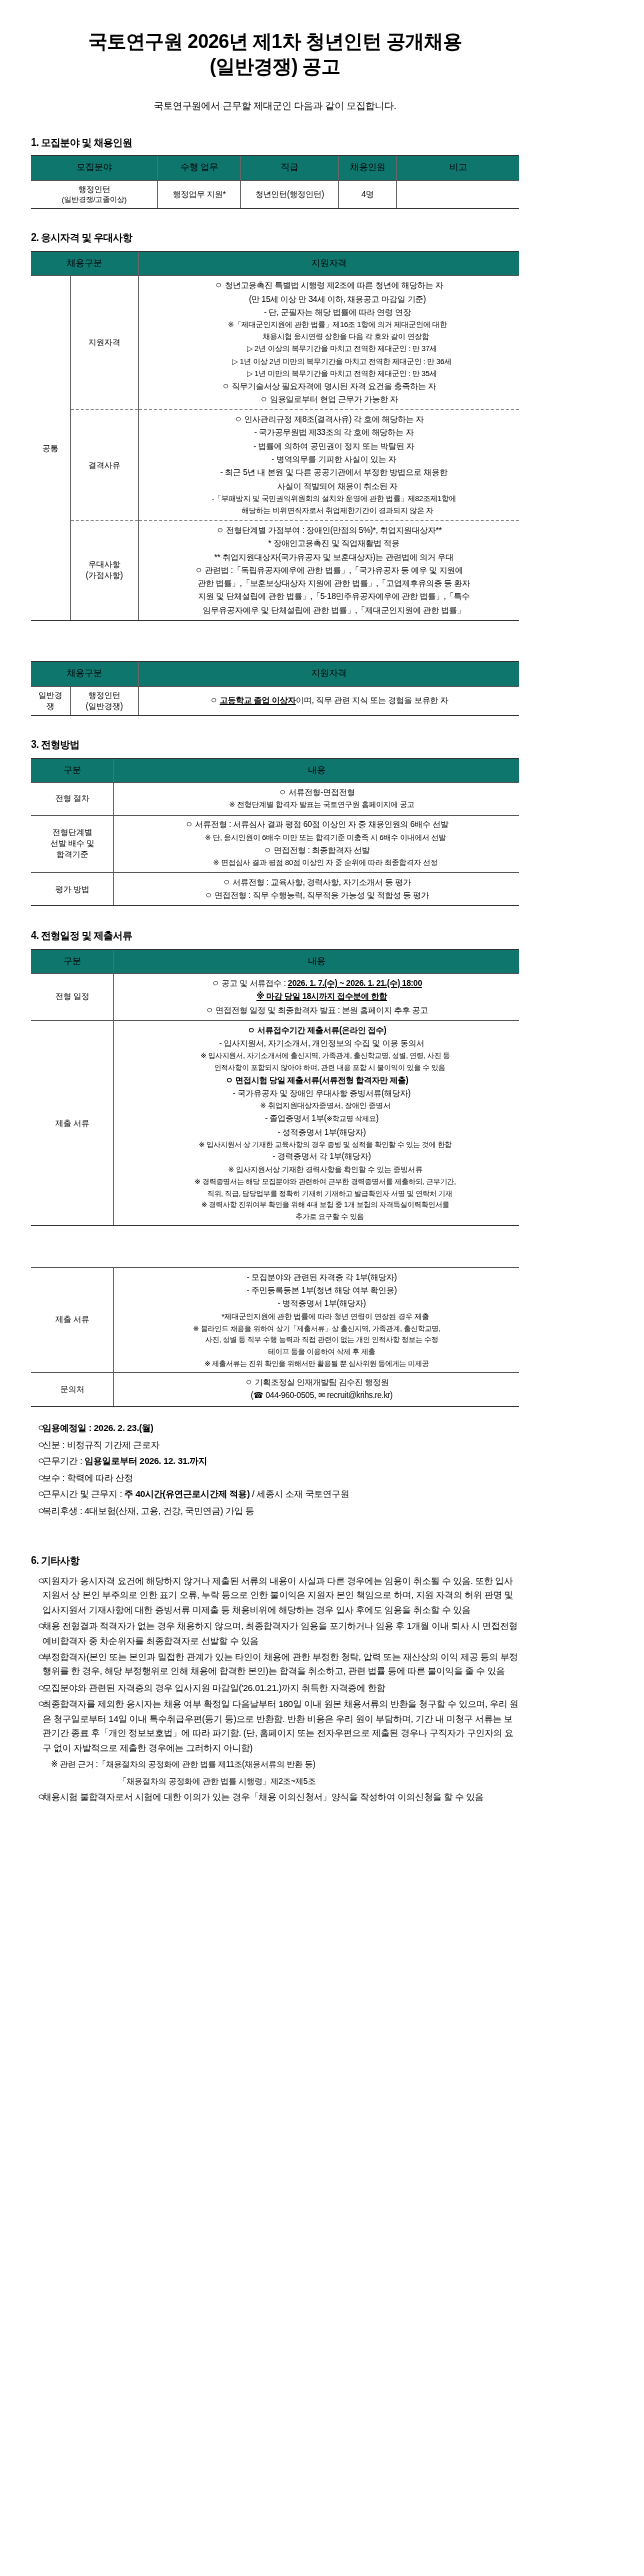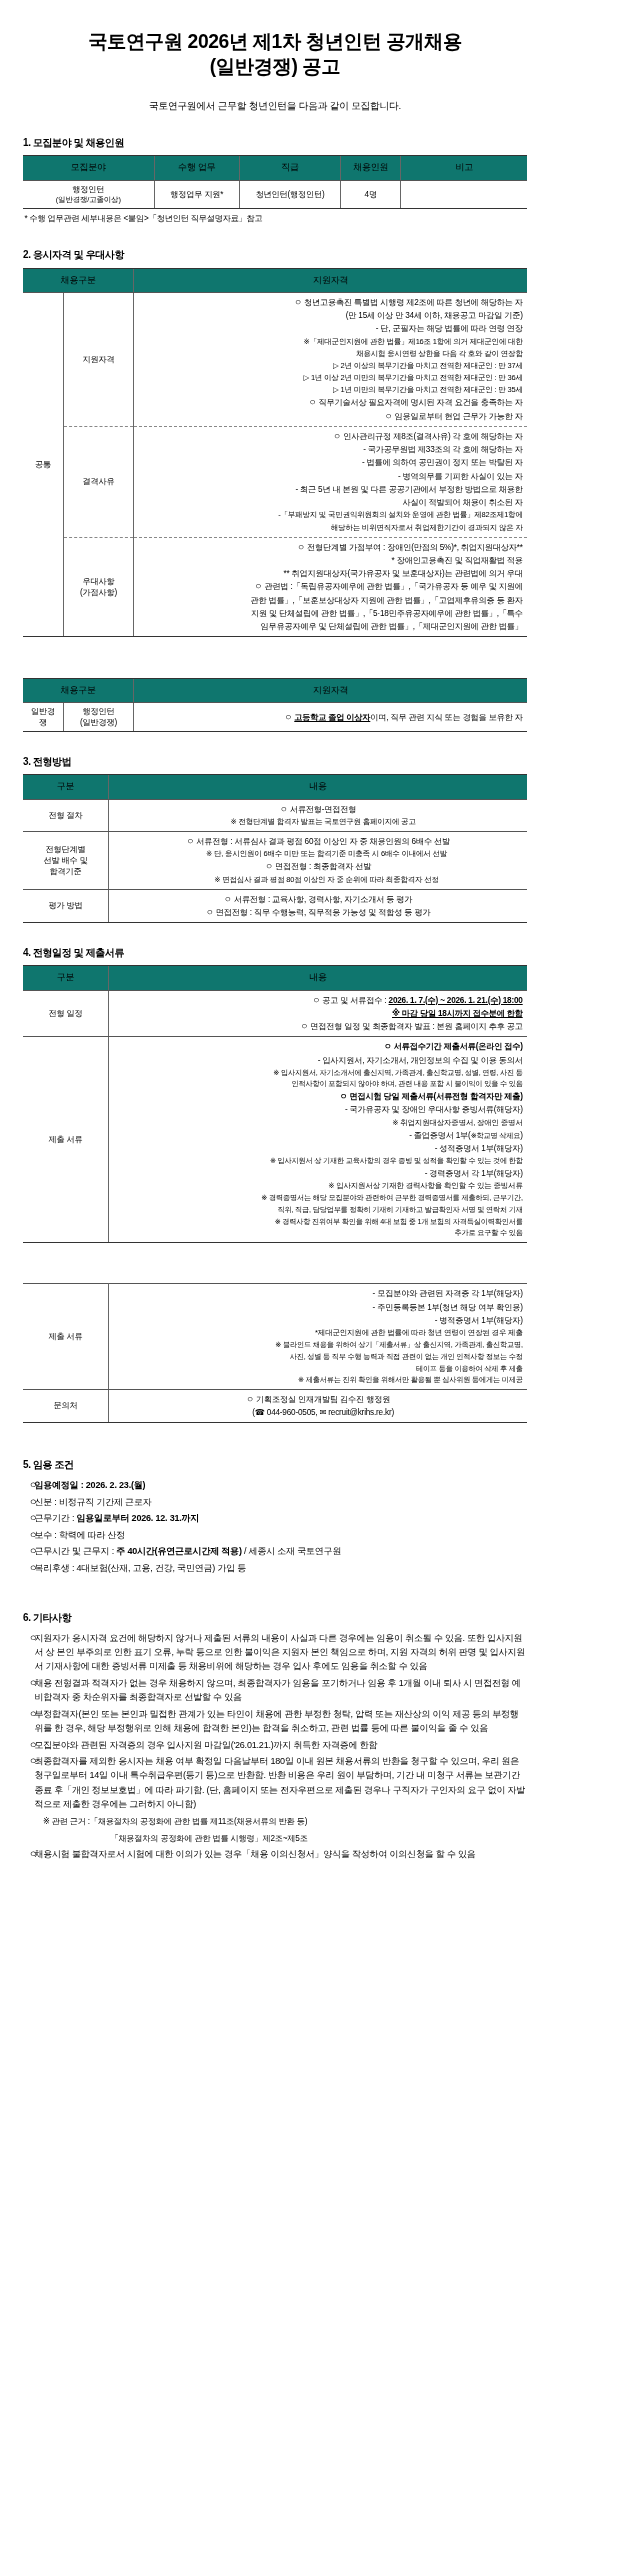--- a/index.html
+++ b/index.html
@@ -13,21 +13,21 @@
     min-height: 2576px;
     font-family: "Liberation Sans", "DejaVu Sans", sans-serif;
     color: #000000;
     font-size: 8.2px;
     line-height: 1.5;
     -webkit-font-smoothing: none;
   }
   .page {
     width: 550px;
     box-sizing: border-box;
-    padding: 0 23px;
+    padding: 0 31px;
     position: relative;
   }
 
   
   .doc-title {
     text-align: center;
     font-size: 19.3px;
     font-weight: bold;
     letter-spacing: -0.4px;
     line-height: 1.32;
@@ -85,21 +85,21 @@
     border-bottom: 1.8px solid #333;
   }
   table.doc tbody td.vline {
     border-left: 0.7px solid #666;
   }
   td.lbl {
     text-align: center;
     line-height: 1.35;
   }
   td.body-cell {
-    text-align: right;
+    text-align: center;
     padding: 5.7px 2.9px 5.7px 7.2px;
     line-height: 1.62;
   }
   td.body-cell-tight {
     text-align: center;
     padding: 4.3px 2.9px 4.3px 7.2px;
     line-height: 1.62;
   }
 
   
@@ -148,21 +148,21 @@
 </style>
 </head>
 <body>
 
 <div class="page">
 
   <div class="doc-title">
     <div>국토연구원 2026년 제1차 청년인턴 공개채용</div>
     <div>(일반경쟁) 공고</div>
   </div>
-  <div class="doc-subtitle">국토연구원에서 근무할 청년인턴을 다음과 같이 모집합니다.</div>
+  <div class="doc-subtitle">국토연구원에서 근무할 제대군인 다음과 같이 모집합니다.</div>
 
   <div class="sec-heading">1. 모집분야 및 채용인원</div>
 
   <table class="doc">
     <colgroup>
       <col style="width:26%">
         <col style="width:17%">
         <col style="width:20%">
         <col style="width:12%">
         <col style="width:25%">
@@ -182,21 +182,20 @@
           <div>행정인턴</div>
           <div class="small">(일반경쟁/고졸이상)</div>
         </td>
         <td class="lbl vline">행정업무 지원*</td>
         <td class="lbl vline">청년인턴(행정인턴)</td>
         <td class="lbl vline">4명</td>
         <td class="lbl vline"></td>
       </tr>
     </tbody>
   </table>
-  <div class="star-note">* 수행 업무관련 세부내용은 &lt;붙임&gt;「청년인턴 직무설명자료」참고</div>
 
   <div class="sec-heading">2. 응시자격 및 우대사항</div>
 
   <table class="doc">
     <colgroup>
       <col style="width:8%">
         <col style="width:14%">
         <col style="width:78%">
     </colgroup>
     <thead>
@@ -397,21 +396,20 @@
         <td class="body-cell-tight vline">
           <span class="li lv0">ㅇ 기획조정실 인재개발팀 김수진 행정원</span>
           <span class="li lv1">(<span>☎</span> 044-960-0505, <span>✉</span> recruit@krihs.re.kr)</span>
         </td>
       </tr>
     </tbody>
   </table>
 
   <div class="spacer-sm"></div>
 
-  <div class="sec-heading">5. 임용 조건</div>
   <div class="plain-list">
     <div class="plain-item">
       <span class="mk">ㅇ</span>
       <span class="tx b">임용예정일 : 2026. 2. 23.(월)</span>
     </div>
     <div class="plain-item">
       <span class="mk">ㅇ</span>
       <span class="tx">신분 : 비정규직 기간제 근로자</span>
     </div>
     <div class="plain-item">

